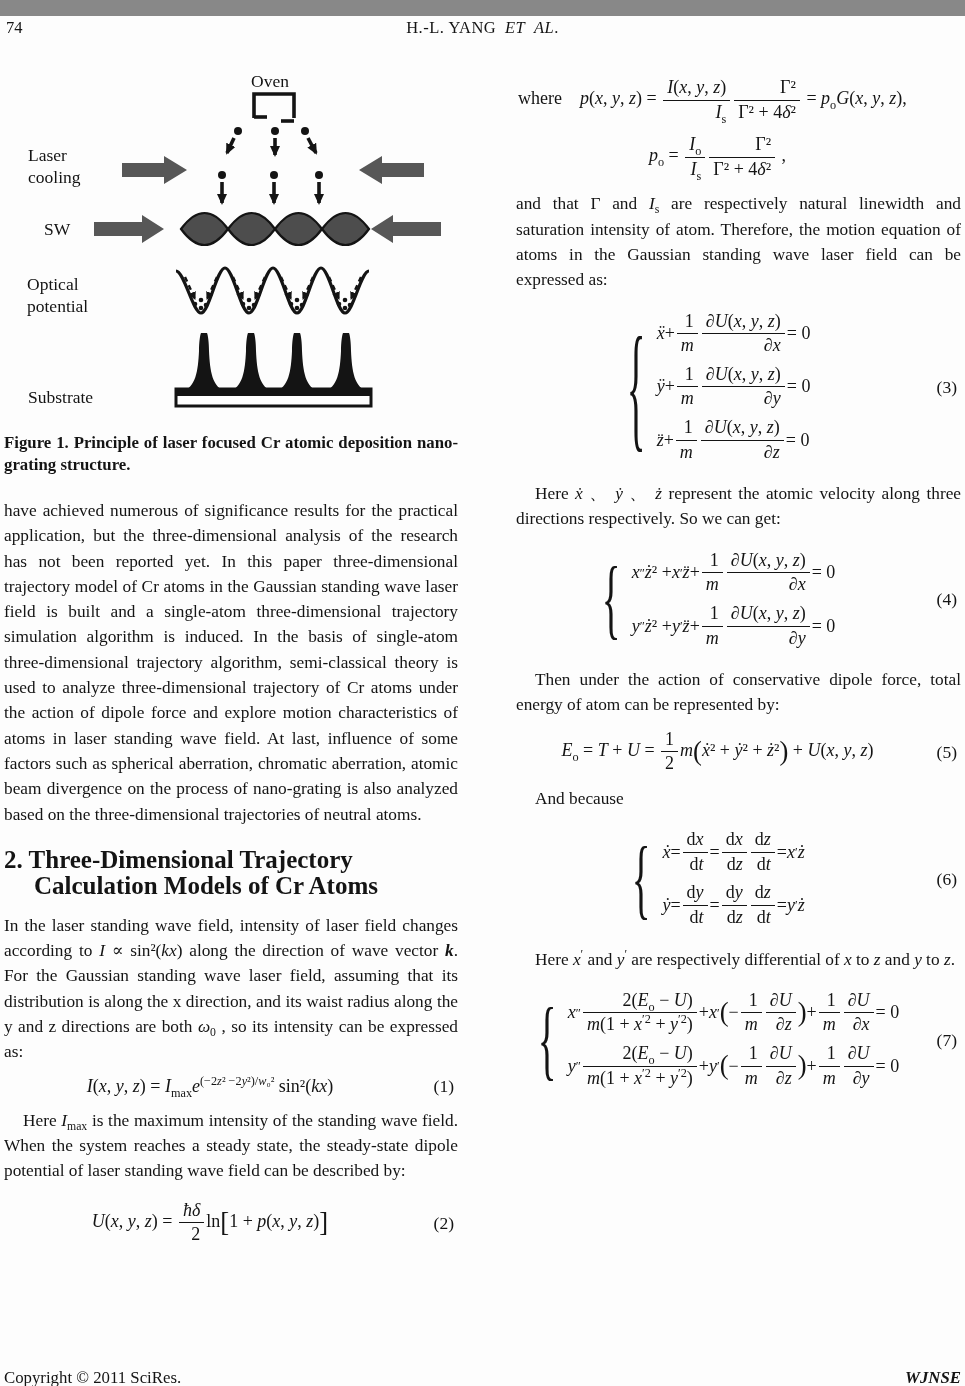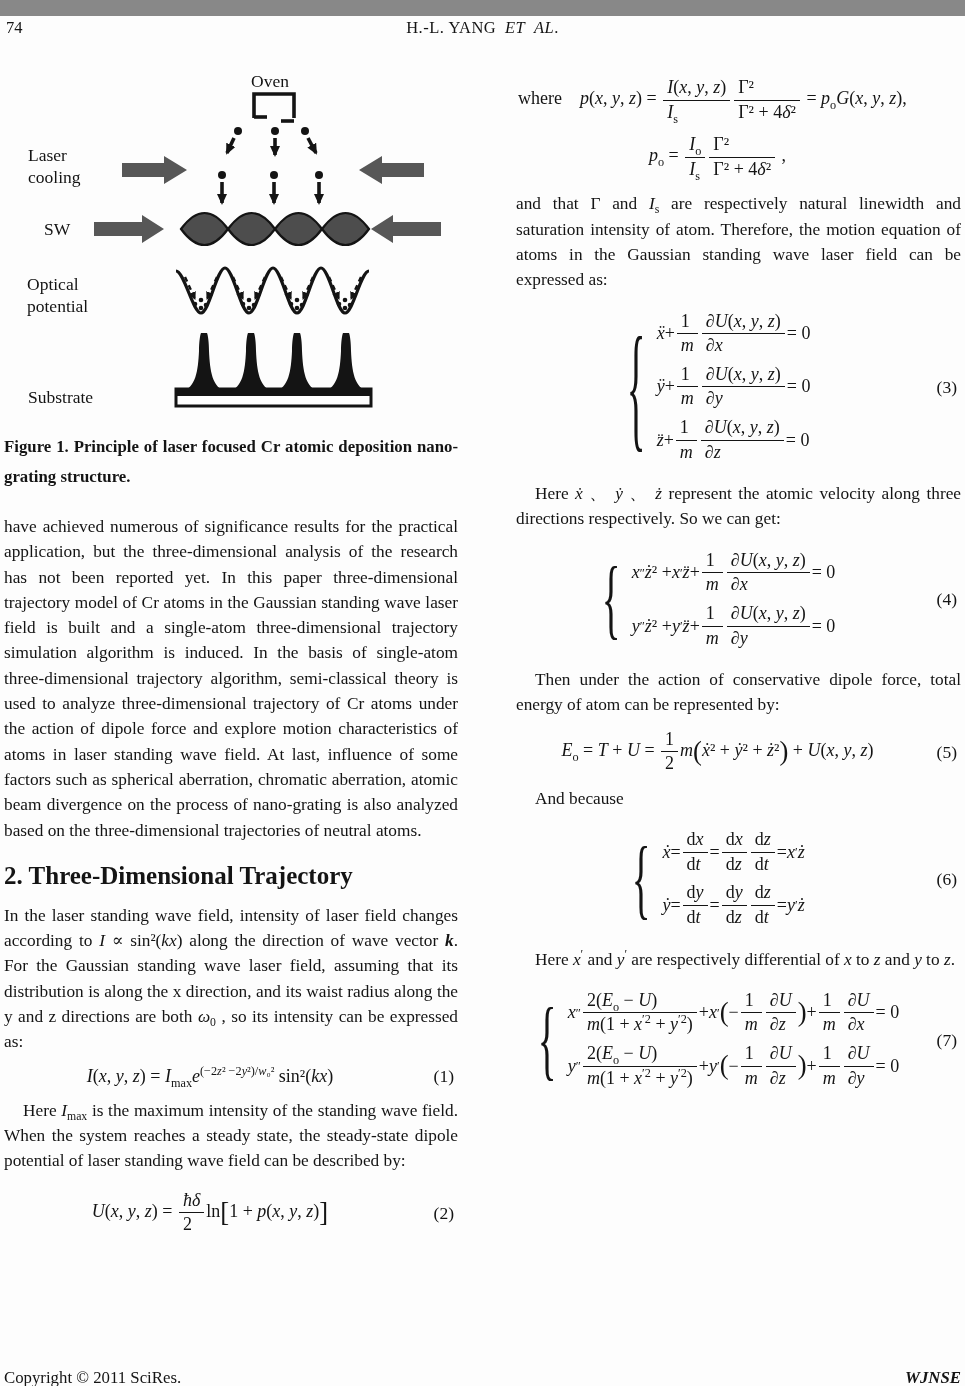--- a/index.html
+++ b/index.html
@@ -11,27 +11,27 @@
   .header { position:absolute; top:2px; left:0; right:0; height:22px; font-size:16.5px; }
   .header .pagenum { position:absolute; left:6px; top:0; }
   .header .runtitle { position:absolute; left:0; right:0; text-align:center; top:0; letter-spacing:0.5px; }
   .cols { position:absolute; top:55px; left:4px; right:4px; display:flex; gap:58px; }
   .col { width:458px; }
   .para { margin:0; text-align:justify; font-size:17.3px; line-height:25.3px; }
   .ind { text-indent:19px; }
   h2.sechead { font-size:25px; line-height:26px; margin:20px 0 14px 0; font-weight:bold; }
   h2.sechead .l2 { display:block; padding-left:30px; }
   figure { margin:0; }
-  figcaption { font-weight:bold; font-size:16.8px; line-height:30px; text-align:justify; margin:12px 0 22px 0; }
+  figcaption { font-weight:bold; font-size:16.8px; line-height:22px; text-align:justify; margin:12px 0 22px 0; }
   .figtxt { font-size:17.5px; fill:#141414; }
   
   .eqblock { position:relative; margin:11px 0; padding-right:42px; display:flex; justify-content:center; align-items:center; font-size:18px; }
   .eqblock.leftflush { justify-content:flex-start; padding-left:2px; }
   .eqno { position:absolute; right:4px; top:50%; transform:translateY(-50%); font-size:17.5px; }
-  .frac { display:inline-block; vertical-align:middle; text-align:left; margin:0 2px; line-height:1.2; }
+  .frac { display:inline-block; vertical-align:middle; text-align:right; margin:0 2px; line-height:1.2; }
   .frac .num { display:block; padding:0 4px 1px 4px; border-bottom:1.4px solid #141414; }
   .frac .den { display:block; padding:1px 4px 0 4px; }
   sup { font-size:68%; line-height:0; }
   sub { font-size:68%; line-height:0; }
   .bigp { font-size:148%; vertical-align:middle; line-height:0.8; display:inline-block; }
   .eqsys { display:flex; align-items:center; }
   .brace { display:inline-block; font-size:46px; line-height:1; margin-right:10px; font-weight:400; }
   .b3 { transform:scaleY(3.05) scaleX(0.85); }
   .b2 { transform:scaleY(1.95) scaleX(0.85); }
   .rows .row { display:flex; align-items:center; margin:7px 0; }
@@ -145,20 +145,21 @@
           </g>
           <text class="figtxt" x="24" y="332">Substrate</text>
         </svg>
         <figcaption>Figure 1. Principle of laser focused Cr atomic deposition nano-grating structure.</figcaption>
       </figure>
 
       <p class="para">have achieved numerous of significance results for the practical application, but the three-dimensional analysis of the research has not been reported yet. In this paper three-dimensional trajectory model of Cr atoms in the Gaussian standing wave laser field is built and a single-atom three-dimensional trajectory simulation algorithm is induced. In the basis of single-atom three-dimensional trajectory algorithm, semi-classical theory is used to analyze three-dimensional trajectory of Cr atoms under the action of dipole force and explore motion characteristics of atoms in laser standing wave field. At last, influence of some factors such as spherical aberration, chromatic aberration, atomic beam divergence on the process of nano-grating is also analyzed based on the three-dimensional trajectories of neutral atoms.</p>
 
       <h2 class="sechead">
         <span>2. Three-Dimensional Trajectory</span>
+        <span class="l2">Calculation Models of Cr Atoms</span>
       </h2>
 
       <p class="para">In the laser standing wave field, intensity of laser field changes according to <i>I</i> ∝ sin²(<i>kx</i>) along the direction of wave vector <b><i>k</i></b>. For the Gaussian standing wave laser field, assuming that its distribution is along the x direction, and its waist radius along the y and z directions are both <i>ω</i><sub>0</sub> , so its intensity can be expressed as:</p>
 
       <div class="eqblock">
         <span class="eq"><i>I</i>(<i>x</i>, <i>y</i>, <i>z</i>) = <i>I</i><sub>max</sub><i>e</i><sup>(−2<i>z</i>² −2<i>y</i>²)/<i>w</i>₀²</sup> sin²(<i>kx</i>)</span>
         <span class="eqno">(1)</span>
       </div>
 
       <p class="para ind">Here <i>I</i><sub>max</sub> is the maximum intensity of the standing wave field. When the system reaches a steady state, the steady-state dipole potential of laser standing wave field can be described by:</p>

